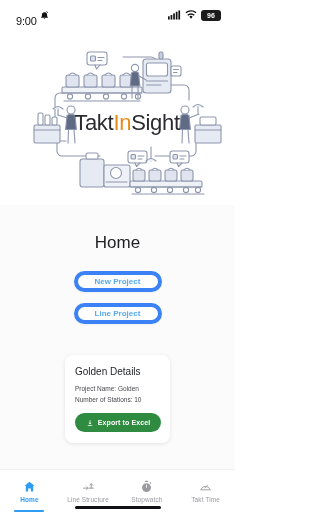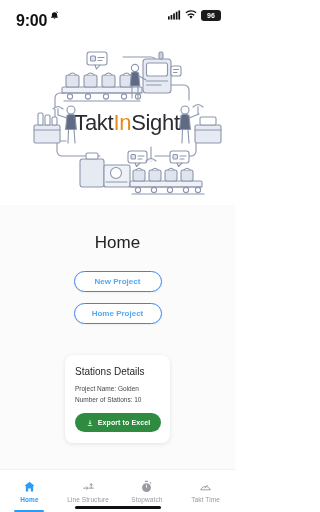--- a/index.html
+++ b/index.html
@@ -24,21 +24,21 @@
   .statusbar {
     height: 30px; flex: none;
     display: flex; align-items: center;
     justify-content: space-between;
     padding: 0 14px 0 16px;
     background: #ffffff;
     box-sizing: border-box;
   }
   .sb-left { display: flex; align-items: center; gap: 3px; }
   .sb-time {
-    font-size: 16px; font-weight: bold; color: #111111;
+    font-size: 11px; font-weight: normal; color: #111111;
     letter-spacing: -0.2px;
     margin-top: 12px;
   }
   .sb-alarm { display: block; }
   .sb-right { display: flex; align-items: center; gap: 4px; }
   .sb-batt {
     background: #1b1b1b; color: #ffffff;
     font-size: 7px; font-weight: bold;
     border-radius: 3px;
     padding: 1px 3px 1px 3px;
@@ -68,21 +68,21 @@
   .page-title {
     font-size: 17px; color: #222226;
     font-weight: normal;
     margin: 0 0 18px 0;
     letter-spacing: 0.1px;
   }
   .pill {
     width: 88px; height: 21px;
     border-radius: 12px;
     background: #ffffff;
-    border: 1px solid #3b82f6;
+    border: 4px solid #3b82f6;
     box-shadow: 0 1px 2px rgba(0,0,0,0.05);
     display: flex; align-items: center; justify-content: center;
     color: #56a9ef;
     font-size: 8px; font-weight: bold;
     margin-bottom: 11px;
     cursor: pointer;
     box-sizing: border-box;
   }
   .pill:last-of-type { margin-bottom: 0; }
 
@@ -319,25 +319,25 @@
 
   <div class="main">
 
     <div class="page-title">Home</div>
 
     <div class="pill">
       <span>New Project</span>
     </div>
 
     <div class="pill">
-      <span>Home Project</span>
+      <span>Line Project</span>
     </div>
 
     <div class="card">
-      <div class="card-title">Stations Details</div>
+      <div class="card-title">Golden Details</div>
       <div class="card-line">Project Name: Golden</div>
       <div class="card-line">Number of Stations: 10</div>
 
       <div class="export-btn">
         <svg width="8" height="8" viewBox="0 0 24 24">
           <path fill="#ffffff" d="M11 3h2v8h3.5L12 16.5 7.5 11H11z"></path>
           <rect x="5" y="18" width="14" height="2.4" rx="1" fill="#ffffff"></rect>
         </svg>
         <span class="export-label">Export to Excel</span>
       </div>

